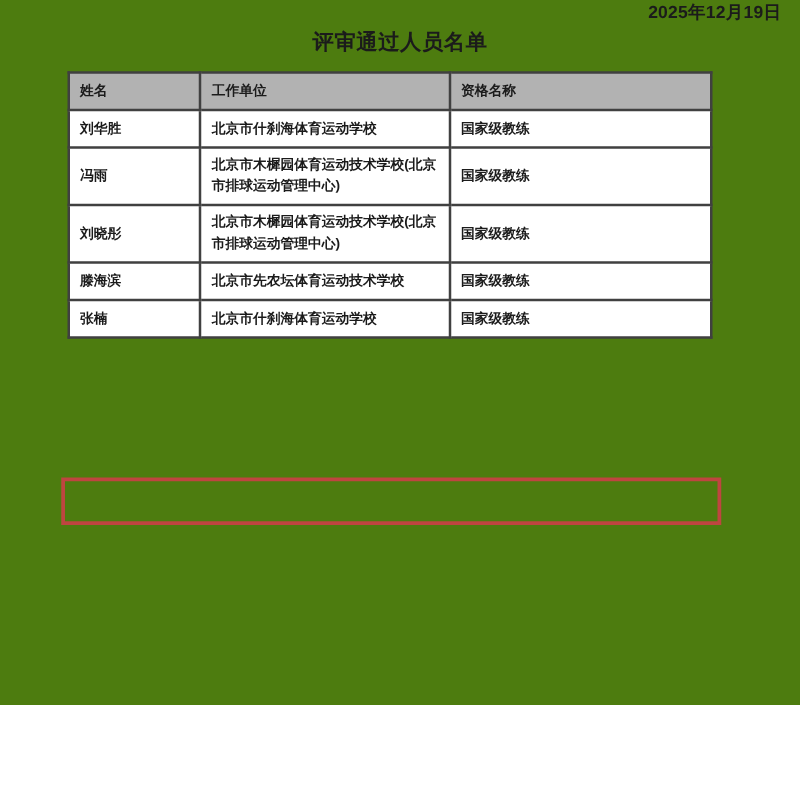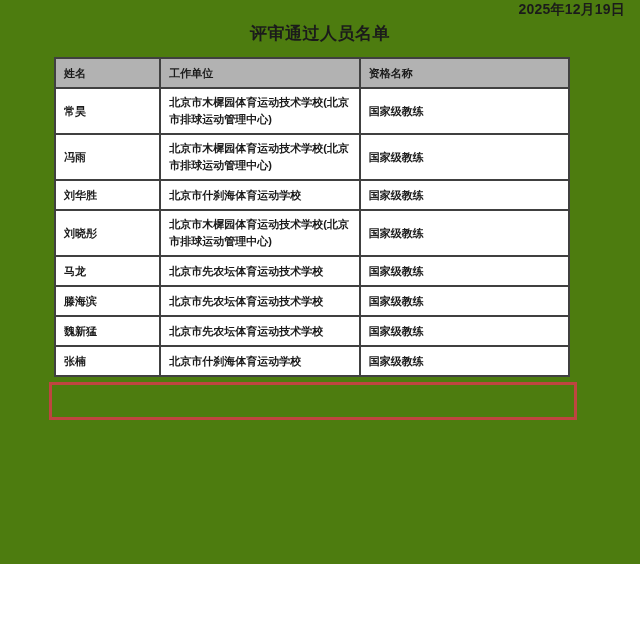--- a/index.html
+++ b/index.html
@@ -92,51 +92,36 @@
       </colgroup>
       <thead>
         <tr>
           <th>姓名</th>
           <th>工作单位</th>
           <th>资格名称</th>
         </tr>
       </thead>
       <tbody id="tbody">
           <tr>
-            <td>常昊</td>
-            <td>北京市木樨园体育运动技术学校(北京市排球运动管理中心)</td>
+            <td>刘华胜</td>
+            <td>北京市什刹海体育运动学校</td>
             <td>国家级教练</td>
           </tr>
           <tr>
             <td>冯雨</td>
             <td>北京市木樨园体育运动技术学校(北京市排球运动管理中心)</td>
             <td>国家级教练</td>
           </tr>
           <tr>
-            <td>刘华胜</td>
-            <td>北京市什刹海体育运动学校</td>
-            <td>国家级教练</td>
-          </tr>
-          <tr>
             <td>刘晓彤</td>
             <td>北京市木樨园体育运动技术学校(北京市排球运动管理中心)</td>
             <td>国家级教练</td>
           </tr>
           <tr>
-            <td>马龙</td>
-            <td>北京市先农坛体育运动技术学校</td>
-            <td>国家级教练</td>
-          </tr>
-          <tr>
             <td>滕海滨</td>
-            <td>北京市先农坛体育运动技术学校</td>
-            <td>国家级教练</td>
-          </tr>
-          <tr>
-            <td>魏新猛</td>
             <td>北京市先农坛体育运动技术学校</td>
             <td>国家级教练</td>
           </tr>
           <tr>
             <td>张楠</td>
             <td>北京市什刹海体育运动学校</td>
             <td>国家级教练</td>
           </tr>
         </tbody>
     </table>

